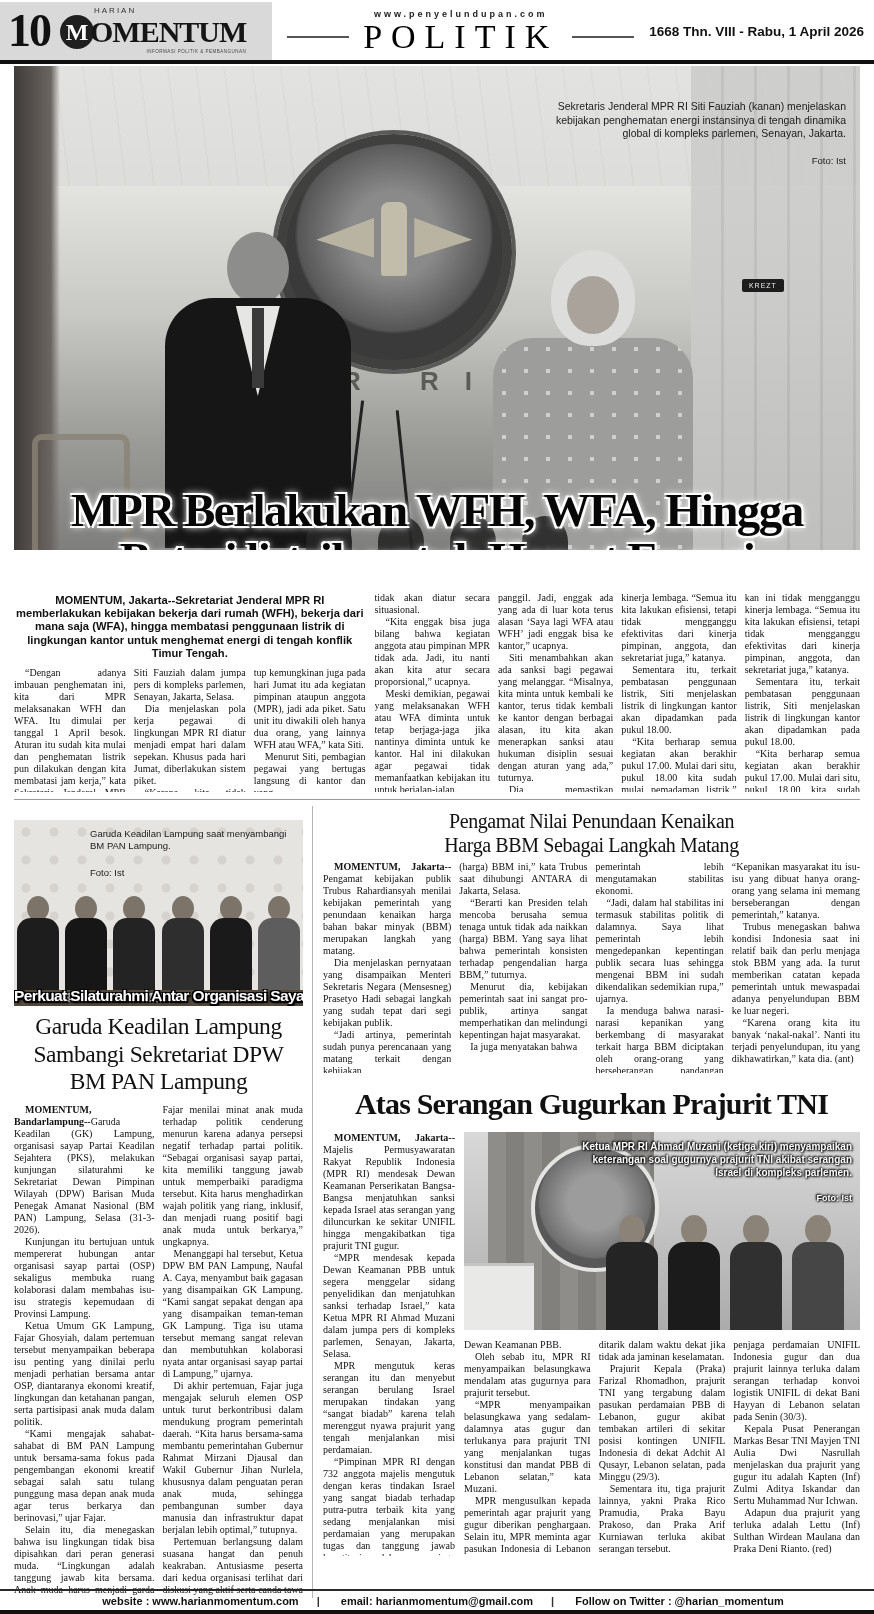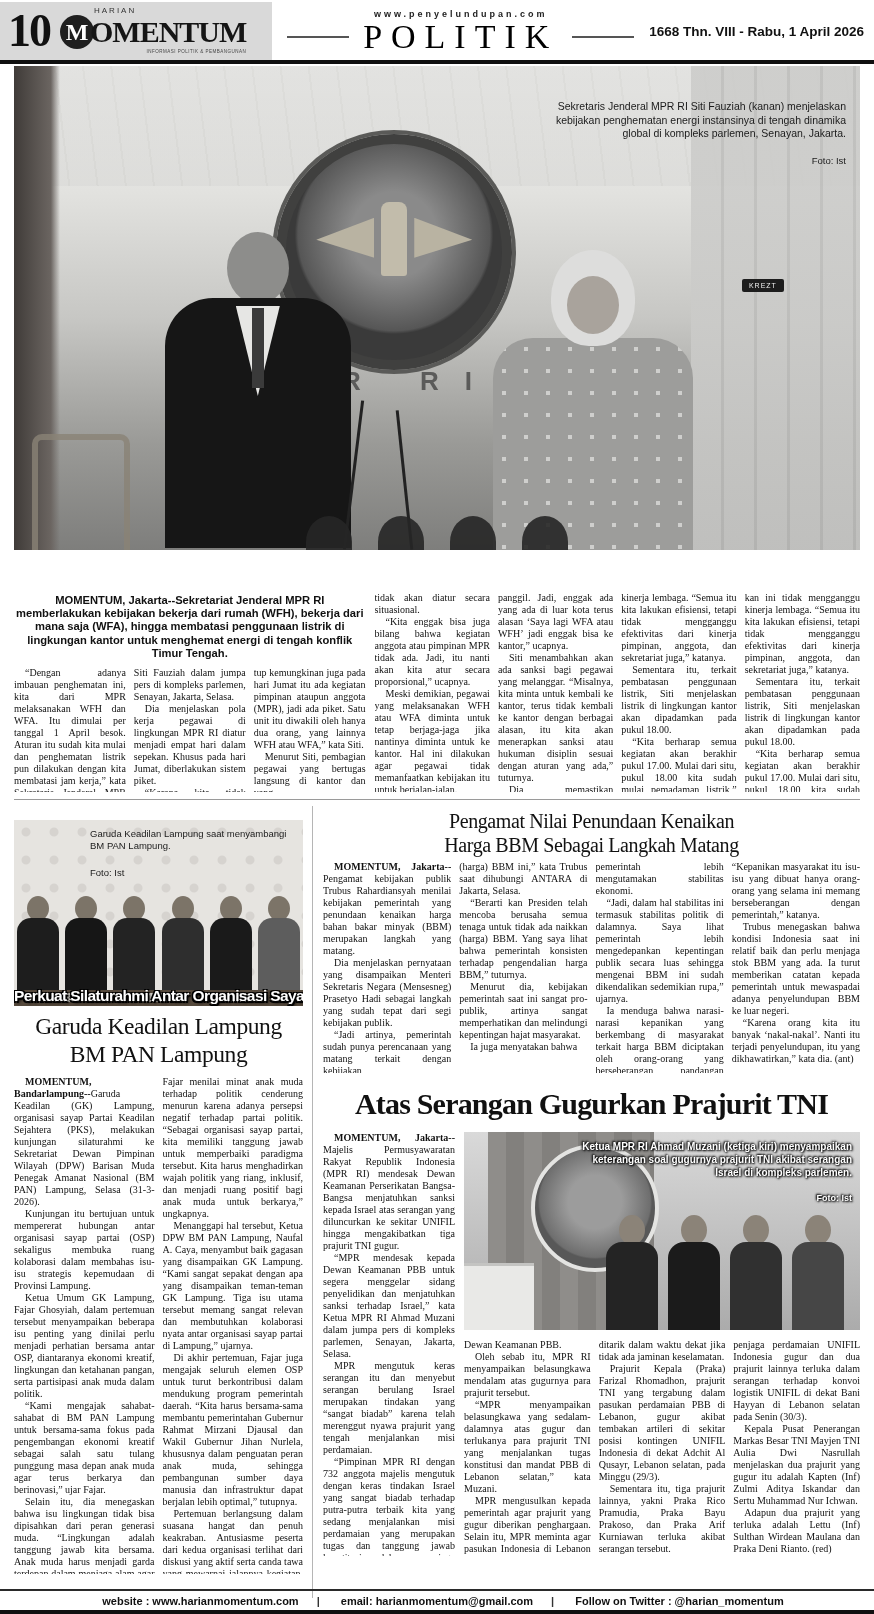--- a/index.html
+++ b/index.html
@@ -184,20 +184,24 @@
     <div class="crowd">
         <i></i>
         <i></i>
         <i></i>
         <i></i>
       </div>
     <div class="cap-main">
       <div>Sekretaris Jenderal MPR RI Siti Fauziah (kanan) menjelaskan kebijakan penghematan energi instansinya di tengah dinamika global di kompleks parlemen, Senayan, Jakarta.</div>
       <div class="cap-credit">Foto: Ist</div>
     </div>
+    <div class="headline-main">
+      <div>MPR Berlakukan WFH, WFA, Hingga</div>
+      <div>Batasi listrik untuk Hemat Energi</div>
+    </div>
   </div>
 
   <div class="main-body">
     <div class="mb-left">
       <div class="lede">MOMENTUM, Jakarta--Sekretariat Jenderal MPR RI memberlakukan kebijakan bekerja dari rumah (WFH), bekerja dari mana saja (WFA), hingga membatasi penggunaan listrik di lingkungan kantor untuk menghemat energi di tengah konflik Timur Tengah.</div>
       <div class="cols">
           <div class="col">
             <p>“Dengan adanya imbauan penghematan ini, kita dari MPR melaksanakan WFH dan WFA. Itu dimulai per tanggal 1 April besok. Aturan itu sudah kita mulai dan penghematan listrik pun dilakukan dengan kita membatasi jam kerja,” kata Sekretaris Jenderal MPR RI</p>
           </div>
           <div class="col">
@@ -275,20 +279,21 @@
         </div>
         <div class="gtable">
           <i style="left:14%;"></i>
             <i style="left:44%;"></i>
             <i style="left:72%;"></i>
         </div>
         <div class="kicker">Perkuat Silaturahmi Antar Organisasi Sayap Partai</div>
       </div>
       <div class="hl-garuda">
         <div>Garuda Keadilan Lampung</div>
+        <div>Sambangi Sekretariat DPW</div>
         <div>BM PAN Lampung</div>
       </div>
       <div class="cols">
           <div class="col">
             <p><b>MOMENTUM, Bandarlampung--</b>Garuda Keadilan (GK) Lampung, organisasi sayap Partai Keadilan Sejahtera (PKS), melakukan kunjungan silaturahmi ke Sekretariat Dewan Pimpinan Wilayah (DPW) Barisan Muda Penegak Amanat Nasional (BM PAN) Lampung, Selasa (31-3-2026).</p>
             <p>Kunjungan itu bertujuan untuk mempererat hubungan antar organisasi sayap partai (OSP) sekaligus membuka ruang kolaborasi dalam membahas isu-isu strategis kepemudaan di Provinsi Lampung.</p>
             <p>Ketua Umum GK Lampung, Fajar Ghosyiah, dalam pertemuan tersebut menyampaikan beberapa isu penting yang dinilai perlu menjadi perhatian bersama antar OSP, diantaranya ekonomi kreatif, lingkungan dan ketahanan pangan, serta partisipasi anak muda dalam politik.</p>
             <p>“Kami mengajak sahabat-sahabat di BM PAN Lampung untuk bersama-sama fokus pada pengembangan ekonomi kreatif sebagai salah satu tulang punggung masa depan anak muda agar terus berkarya dan berinovasi,” ujar Fajar.</p>
             <p>Selain itu, dia menegaskan bahwa isu lingkungan tidak bisa dipisahkan dari peran generasi muda. “Lingkungan adalah tanggung jawab kita bersama. Anak muda harus menjadi garda terdepan dalam menjaga alam agar generasi mendatang tetap dapat menikmati sumber daya yang kita miliki saat ini,” tambahnya.</p>
           </div>

